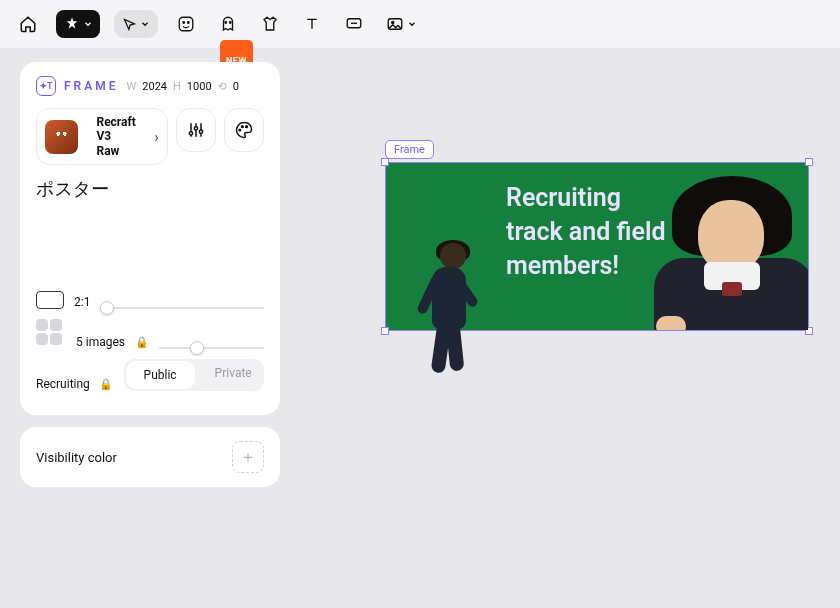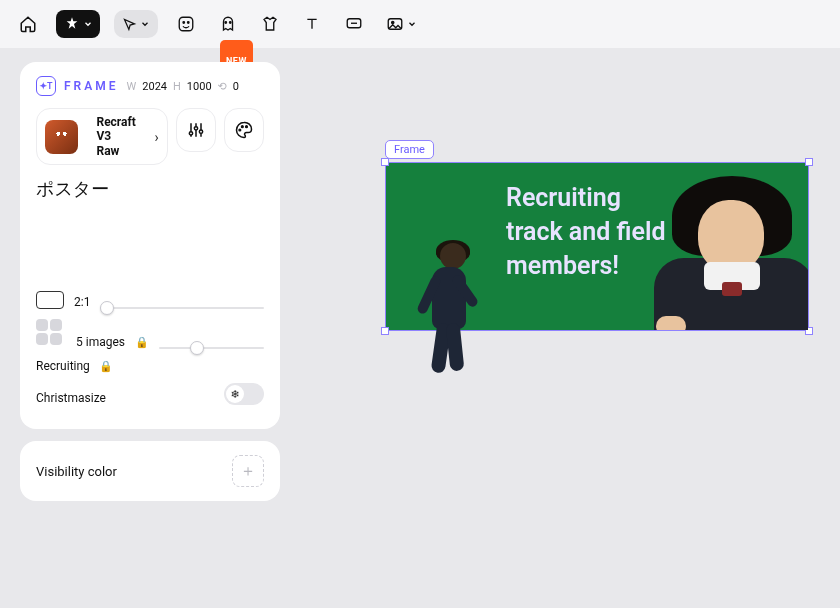--- a/index.html
+++ b/index.html
@@ -334,28 +334,26 @@
       <span>5 images</span>
       <span class="lock">🔒</span>
       <div class="slider">
           <div class="thumb" style="left:30%"></div>
         </div>
     </div>
 
     <div class="row">
       <span>Recruiting</span>
       <span class="lock">🔒</span>
-    </div>
-
-    <div class="row">
-      <span>Christmasize</span>
-      <div class="toggle">
-        <div class="knob">❄</div>
-      </div>
-    </div>
+      <div class="seg">
+        <div class="active">Public</div>
+        <div>Private</div>
+      </div>
+    </div>
+
 
   </div>
 
   <div class="card bg-row">
     <span>Visibility color</span>
     <div class="addbox">＋</div>
   </div>
 </div>
 
 <div class="canvas">

